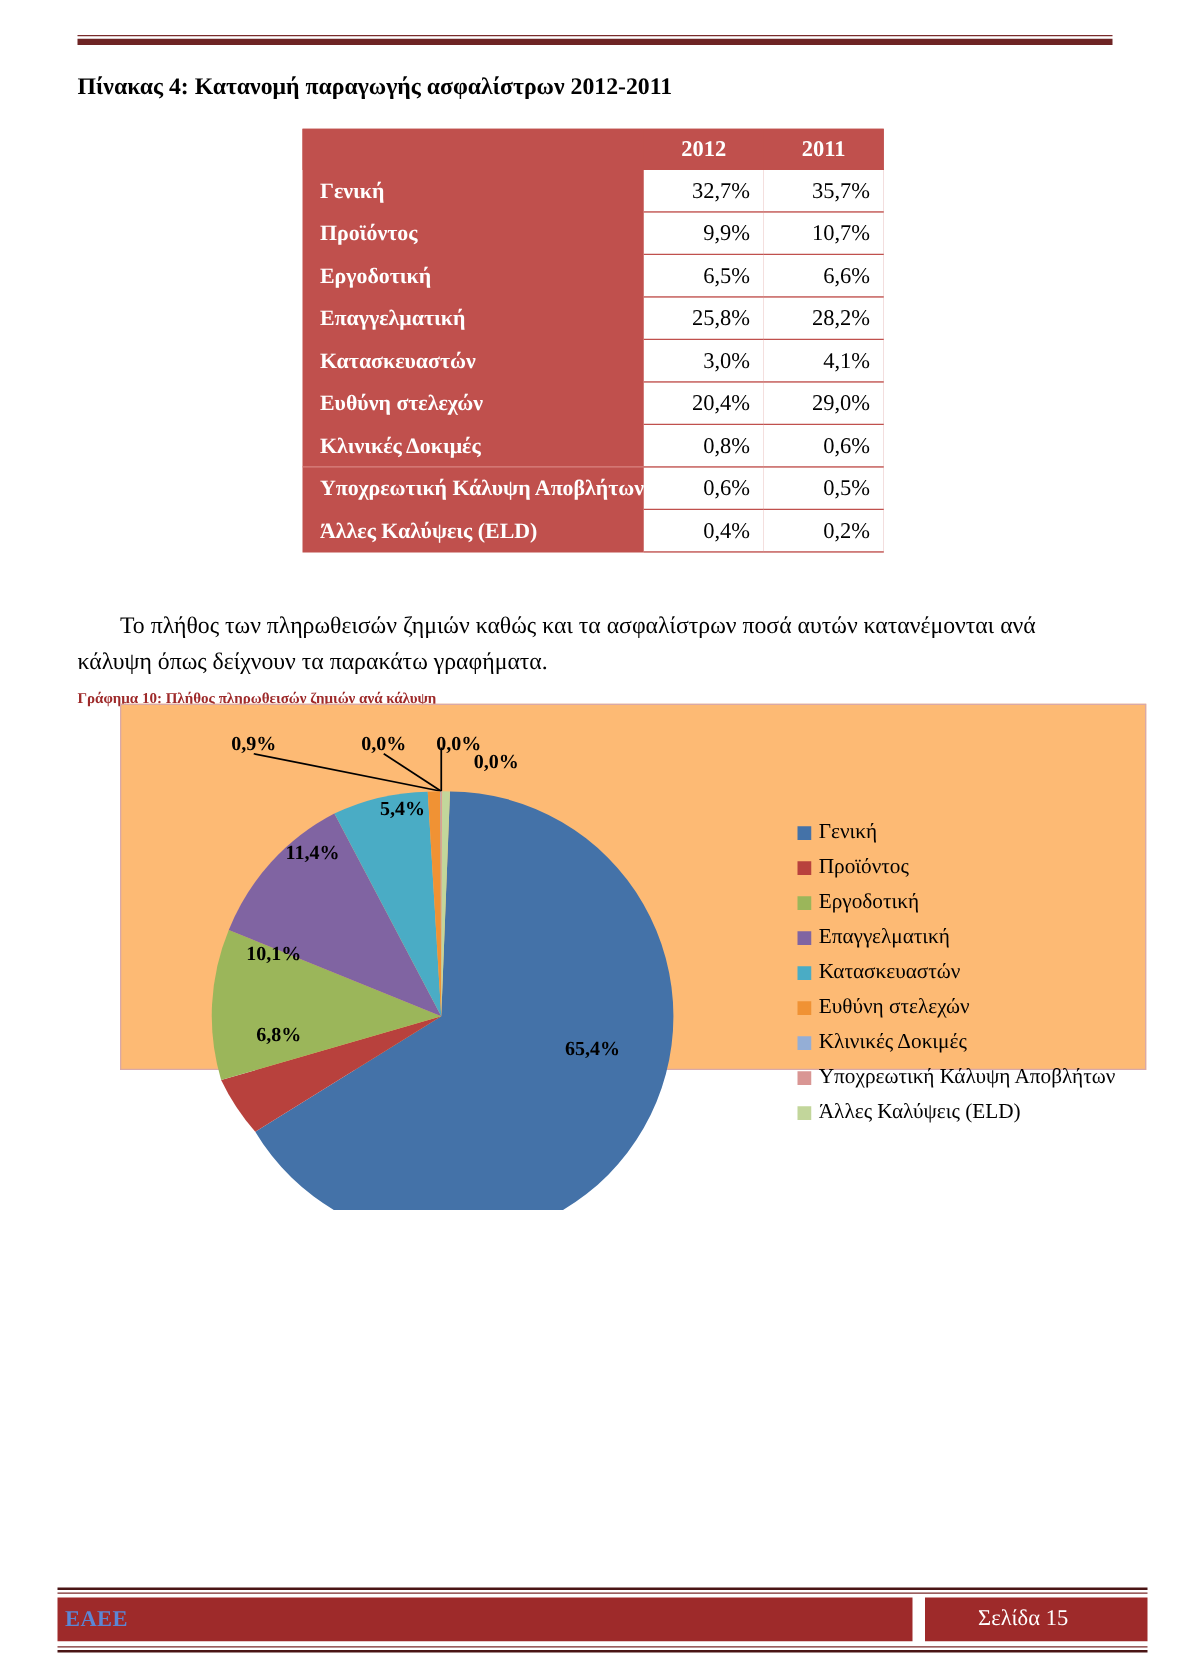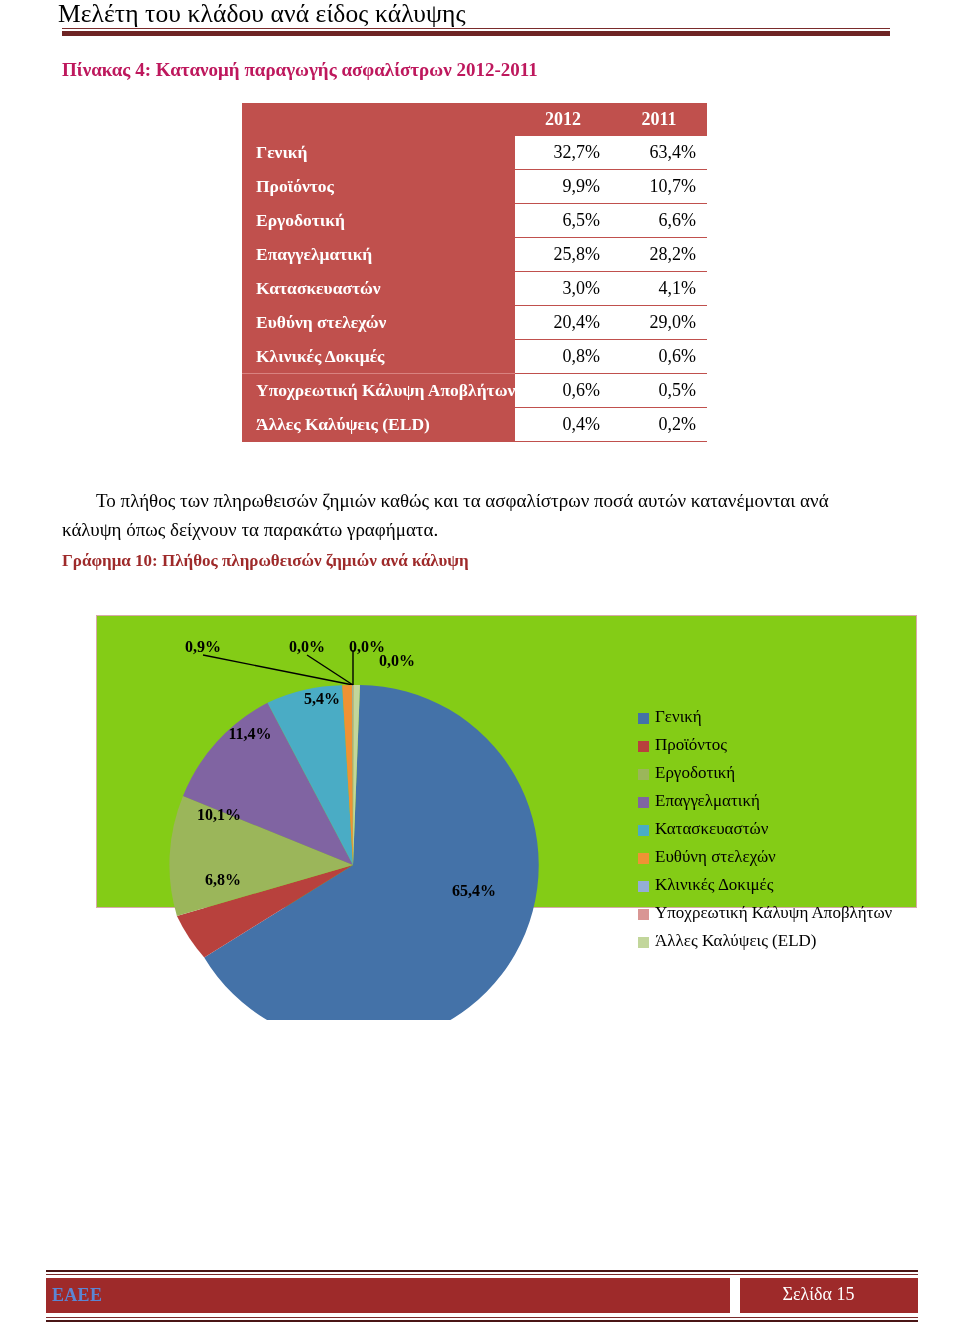--- a/index.html
+++ b/index.html
@@ -51,21 +51,21 @@
     background: #6e2424;
   }
 
   
   #table-caption {
     position: absolute;
     left: 62px;
     top: 59px;
     font-size: 19px;
     font-weight: bold;
-    color: #be185d;
+    color: #000000;
     white-space: nowrap;
   }
 
   
   #stats-table-wrap {
     position: absolute;
     left: 242px;
     top: 103px;
     width: 465px;
   }
@@ -129,34 +129,34 @@
     line-height: 29px;
     text-indent: 34px;
     color: #000000;
   }
 
   
   #figure-caption {
     position: absolute;
     left: 62px;
     top: 551px;
-    font-size: 17px;
+    font-size: 12px;
     font-weight: bold;
     color: #9e2a2a;
     white-space: nowrap;
   }
 
   
   #chart-frame {
     position: absolute;
     left: 96px;
-    top: 615px;
+    top: 563px;
     width: 821px;
     height: 293px;
-    background: #84cc16;
+    background: #fdba74;
     border: 1px solid #d8a9a9;
     box-sizing: border-box;
   }
 
   #pie-svg {
     position: absolute;
     left: 10px;
     top: 4px;
   }
 
@@ -252,41 +252,40 @@
     font-family: "Liberation Serif", "DejaVu Serif", serif;
     font-size: 16px;
     font-weight: bold;
     fill: #000000;
   }
 </style>
 </head>
 <body>
 
 <div id="doc-header">
-  <div id="header-title">Μελέτη του κλάδου ανά είδος κάλυψης</div>
   <div id="header-rule-thin"></div>
   <div id="header-rule-thick"></div>
 </div>
 
 <div id="table-caption">Πίνακας 4: Κατανομή παραγωγής ασφαλίστρων 2012-2011</div>
 
 <div id="stats-table-wrap">
   <table id="stats-table">
     <thead>
       <tr>
         <th class="hdr-blank"></th>
         <th class="hdr-year">2012</th>
         <th class="hdr-year">2011</th>
       </tr>
     </thead>
     <tbody>
       <tr>
         <td class="lbl">Γενική</td>
         <td class="val">32,7%</td>
-        <td class="val">63,4%</td>
+        <td class="val">35,7%</td>
       </tr>
       <tr>
         <td class="lbl">Προϊόντος</td>
         <td class="val">9,9%</td>
         <td class="val">10,7%</td>
       </tr>
       <tr>
         <td class="lbl">Εργοδοτική</td>
         <td class="val">6,5%</td>
         <td class="val">6,6%</td>

